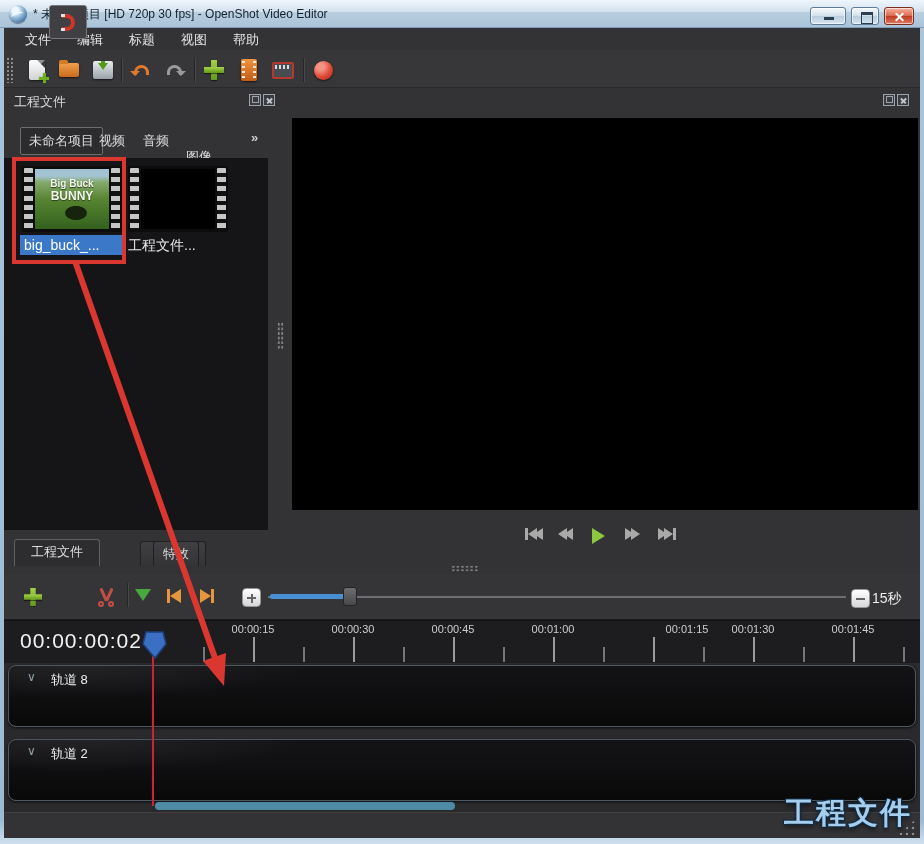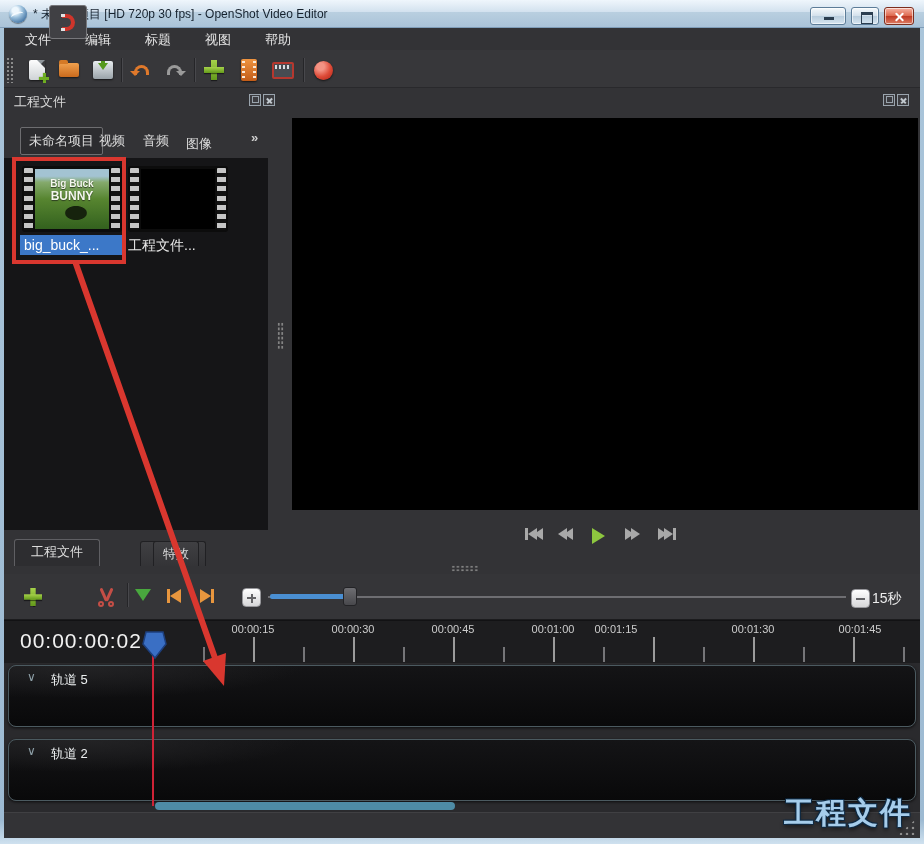--- a/index.html
+++ b/index.html
@@ -31,21 +31,21 @@
   .win-btn.max::after { content:""; position:absolute; left:9px; top:4px; width:10px; height:8px;
     border:1px solid #2c3e50; border-top:3px solid #2c3e50; }
   .win-btn.close::before,.win-btn.close::after { content:""; position:absolute; left:9px; top:8px;
     width:11px; height:2px; background:#fff; border-radius:1px; }
   .win-btn.close::before { transform:rotate(45deg); } .win-btn.close::after { transform:rotate(-45deg); }
 
   .content { position:absolute; left:4px; top:28px; width:916px; height:810px; background:#333336; }
 
   
   .menubar { position:absolute; left:4px; top:29px; width:916px; height:21px; background:#333336;
-    display:flex; padding-left:10px; gap:12px; }
+    display:flex; padding-left:10px; gap:4px; }
   .menu-item { color:#e4e4e4; font-size:13px; padding:2px 11px; }
   .toolbar { position:absolute; left:4px; top:50px; width:916px; height:38px; background:#37373a;
     border-bottom:1px solid #29292c; }
   .tb-grip { position:absolute; left:6px; top:57px; width:9px; height:26px;
     background-image:radial-gradient(#8b8b8b 1px, transparent 1.3px); background-size:4px 4px; }
   .tb-btn { position:absolute; top:57px; width:26px; height:26px; display:flex; align-items:center; justify-content:center; }
   .tb-sep { position:absolute; top:58px; width:2px; height:24px; border-left:1px solid #252528; border-right:1px solid #48484c; }
   
   .ico-page { position:relative; width:16px; height:20px; background:linear-gradient(180deg,#fdfdfd,#cfd3d6); border-radius:2px; box-shadow:0 1px 2px rgba(0,0,0,.6); }
   .ico-page::before { content:""; position:absolute; right:0; top:0; border:4px solid transparent; border-top-color:#8d9499; border-right-color:#39393c; }
@@ -236,21 +236,21 @@
   <span class="ico-record"></span>
 </div>
 
 <div class="panel-title" style="left:14px; top:93px;">工程文件</div>
 <div class="mini float" style="left:249px; top:94px;"></div>
 <div class="mini closep" style="left:263px; top:94px;"></div>
 
 <div class="filter-btn active" style="left:20px; top:127px;">未命名项目</div>
 <div class="filter-btn" style="left:99px; top:132px;">视频</div>
 <div class="filter-btn" style="left:143px; top:132px;">音频</div>
-<div class="filter-btn" style="left:186px; top:135px;">图像</div>
+<div class="filter-btn" style="left:186px; top:148px;">图像</div>
 <div class="overflow-btn" style="left:251px; top:130px;">»</div>
 
 <div class="file-list"></div>
 
 <div>
   <div class="thumb bbb" style="left:22px; top:166px;">
     <div class="sprockets l"></div>
     <div class="sprockets r"></div>
     <div class="pic">
       <div class="bbb-t1">Big Buck</div>
@@ -355,35 +355,35 @@
       <div class="tick major" style="left: 649px;"></div>
       <div class="tick minor" style="left: 699px;"></div>
       <div class="tick major" style="left: 749px;"></div>
       <div class="tick minor" style="left: 799px;"></div>
       <div class="tick major" style="left: 849px;"></div>
       <div class="tick minor" style="left: 899px;"></div>
       <div class="tick-label" style="left: 249px;">00:00:15</div>
       <div class="tick-label" style="left: 349px;">00:00:30</div>
       <div class="tick-label" style="left: 449px;">00:00:45</div>
       <div class="tick-label" style="left: 549px;">00:01:00</div>
-      <div class="tick-label" style="left: 612px;">00:01:15</div>
+      <div class="tick-label" style="left: 683px;">00:01:15</div>
       <div class="tick-label" style="left: 749px;">00:01:30</div>
-      <div class="tick-label" style="left: 849px; margin-left: 7px;">00:01:45</div>
+      <div class="tick-label" style="left: 849px;">00:01:45</div>
     </div>
 </div>
 
 <svg class="playhead-svg" viewBox="0 0 924 844">
   <polygon points="146,632 163,632 166,644 155,658 143,644" fill="#3a6fc4" stroke="#1d3f7d" stroke-width="1.5"></polygon>
 </svg>
 <div class="playhead-line"></div>
 
 <div class="tracks">
   <div class="track" style="top:2px;">
     <span class="track-chevron">∨</span>
-    <span class="track-label">轨道 5</span>
+    <span class="track-label">轨道 8</span>
   </div>
   <div class="track" style="top:76px;">
     <span class="track-chevron">∨</span>
     <span class="track-label">轨道 2</span>
   </div>
 </div>
 <div class="h-scrollbar"></div>
 
 <div class="statusbar"></div>
 <div class="resize-grip"></div>

